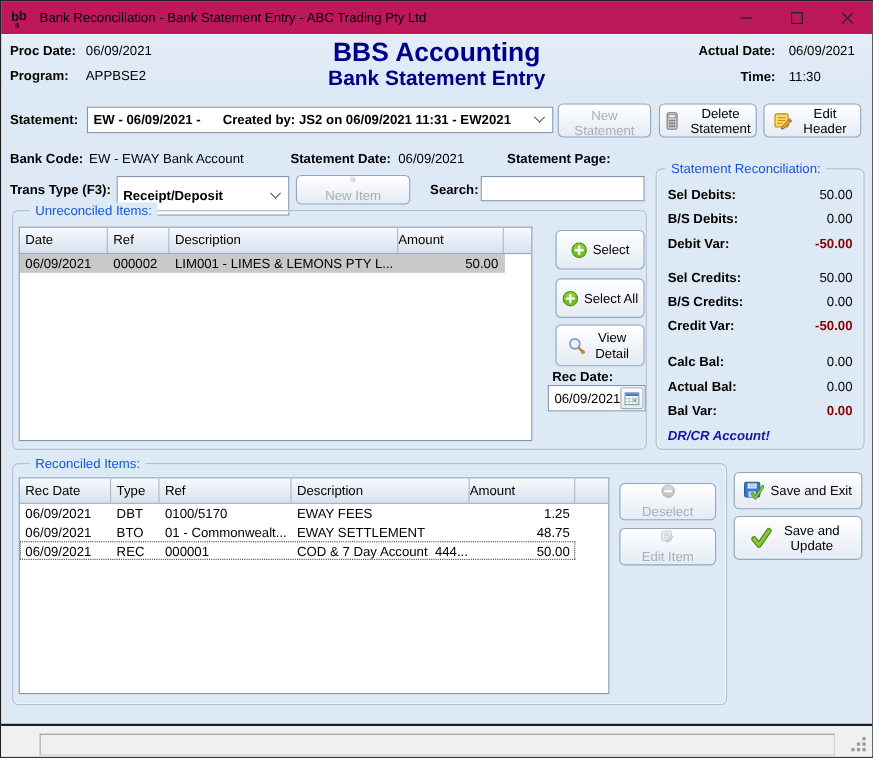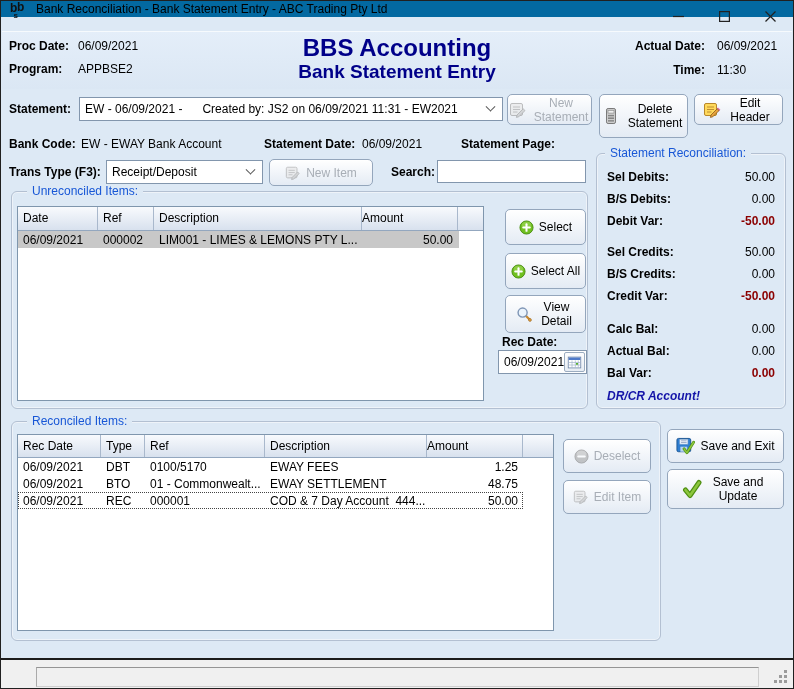--- a/index.html
+++ b/index.html
@@ -1,44 +1,44 @@
 <!DOCTYPE html>
 <html><head>
 <meta charset="utf-8">
 <style>
   * { margin:0; padding:0; box-sizing:border-box; }
   html,body { background:#cfd8e4; }
   body { font-family:"Liberation Sans", sans-serif; font-size:12px; color:#000; }
   .window { position:relative; width:794px; height:689px; background:#dde9f5; border:1px solid #202020; overflow:hidden; cursor:default; }
 
   
-  .titlebar { position:absolute; left:0; top:0; right:0; height:16px; background:#0369a1; display:flex; align-items:center; }
+  .titlebar { position:absolute; left:0; top:0; right:0; height:30px; background:#be185d; display:flex; align-items:center; }
   .tb-icon { margin-left:8px; width:20px; height:20px; flex:0 0 auto; }
   .tb-title { margin-left:7px; font-size:12px; white-space:nowrap; }
   .tb-controls { position:absolute; right:0; top:0; height:30px; display:flex; }
   .tb-btn { width:46px; height:30px; display:flex; align-items:center; justify-content:center; cursor:pointer; }
   .tb-btn svg { stroke:#222; }
 
   
   .headerband { position:absolute; left:1px; right:1px; top:30px; height:58px; background:linear-gradient(#e4eef9,#dbe7f4); border-top:1px solid #f6fafd; }
   .lbl { font-weight:bold; font-size:12px; white-space:nowrap; }
   .val { font-size:12px; white-space:nowrap; }
   .abs { position:absolute; }
   .app-title { position:absolute; left:0; right:0; top:33px; text-align:center; font-size:24px; font-weight:bold; color:#000089; }
   .app-subtitle { position:absolute; left:0; right:0; top:60px; text-align:center; font-size:19px; font-weight:bold; color:#000089; }
 
   
   .btn { position:absolute; display:flex; align-items:center; justify-content:center; gap:5px;
          background:linear-gradient(#ffffff,#e4ebf4); border:1px solid #94a6bc; border-radius:5px;
          font-size:12px; cursor:pointer; box-shadow:inset 0 1px 0 #ffffff; }
   .btn .txt { text-align:center; line-height:14px; }
-  .btn.disabled { color:#a8aeb6; cursor:default; }
+  .btn.disabled { color:#a8aeb6; cursor:default;flex-direction:column; }
   .btn.disabled svg { filter:grayscale(1); opacity:.55; }
   .combo { position:absolute; background:#fff; border:1px solid #8296ad; display:flex; align-items:center; font-size:12px; padding-left:5px; cursor:pointer; }
-  .combo .combo-text { overflow:hidden; white-space:pre; }
+  .combo .combo-text { overflow:hidden; white-space:pre;font-weight:bold; }
   .chev { margin-left:auto; margin-right:8px; width:7px; height:7px; border-right:1.4px solid #555; border-bottom:1.4px solid #555; transform:rotate(45deg) translate(-2px,-2px); flex:0 0 auto; }
   .input { position:absolute; background:#fff; border:1px solid #8296ad; font-size:12px; padding:2px 4px; font-family:"Liberation Sans", sans-serif; }
 
   
   .group { position:absolute; border:1px solid #b3c0d2; border-radius:6px; box-shadow:inset 0 0 0 1px #eef3f9; }
   .group-title { position:absolute; top:-8px; left:15px; background:#dde9f5; padding:0 5px; font-size:12px; color:#1857d6; white-space:nowrap; }
 
   
   .list { position:absolute; background:#fff; border:1px solid #7f96ad; overflow:hidden; }
   .thead { display:flex; height:24px; background:linear-gradient(#f8fafd,#d8e1ee); border-bottom:1px solid #93a7bf; }
@@ -200,42 +200,42 @@
   <div class="combo" style="left:78px; top:96px; width:424px; height:24px;">
     <span class="combo-text">EW - 06/09/2021 -      Created by: JS2 on 06/09/2021 11:31 - EW2021</span>
     <span class="chev"></span>
   </div>
   <div class="btn disabled" style="left:506px; top:93px; width:85px; height:31px;">
     <svg width="18" height="18">
         <use href="#i-note-gray"></use>
       </svg>
     <span class="txt" style="width:58px;">New Statement</span>
   </div>
-  <div class="btn" style="left:598px; top:93px; width:89px; height:44px;">
+  <div class="btn" style="left:598px; top:93px; width:89px; height:31px;">
     <svg width="18" height="18">
         <use href="#i-calc"></use>
       </svg>
     <span class="txt" style="width:60px;">Delete Statement</span>
   </div>
   <div class="btn" style="left:693px; top:93px; width:89px; height:31px;">
     <svg width="18" height="18">
         <use href="#i-note"></use>
       </svg>
     <span class="txt" style="width:48px;">Edit Header</span>
   </div>
 
   <span class="abs lbl" style="left:8px; top:136px;">Bank Code:</span>
   <span class="abs val" style="left:80px; top:136px;">EW - EWAY Bank Account</span>
   <span class="abs lbl" style="left:263px; top:136px;">Statement Date:</span>
   <span class="abs val" style="left:361px; top:136px;">06/09/2021</span>
   <span class="abs lbl" style="left:460px; top:136px;">Statement Page:</span>
   <span class="abs val" style="left:558px; top:136px;"></span>
 
   <span class="abs lbl" style="left:8px; top:164px;">Trans Type (F3):</span>
-  <div class="combo" style="left:105px; top:159px; width:157px; height:24px;">
+  <div class="combo" style="left:105px; top:159px; width:157px; height:36px;">
     <span class="combo-text">Receipt/Deposit</span>
     <span class="chev"></span>
   </div>
   <div class="btn disabled" style="left:268px; top:158px; width:104px; height:27px;">
     <svg width="16" height="16">
         <use href="#i-note-gray"></use>
       </svg>
     <span class="txt">New Item</span>
   </div>
   <span class="abs lbl" style="left:390px; top:164px;">Search:</span>

